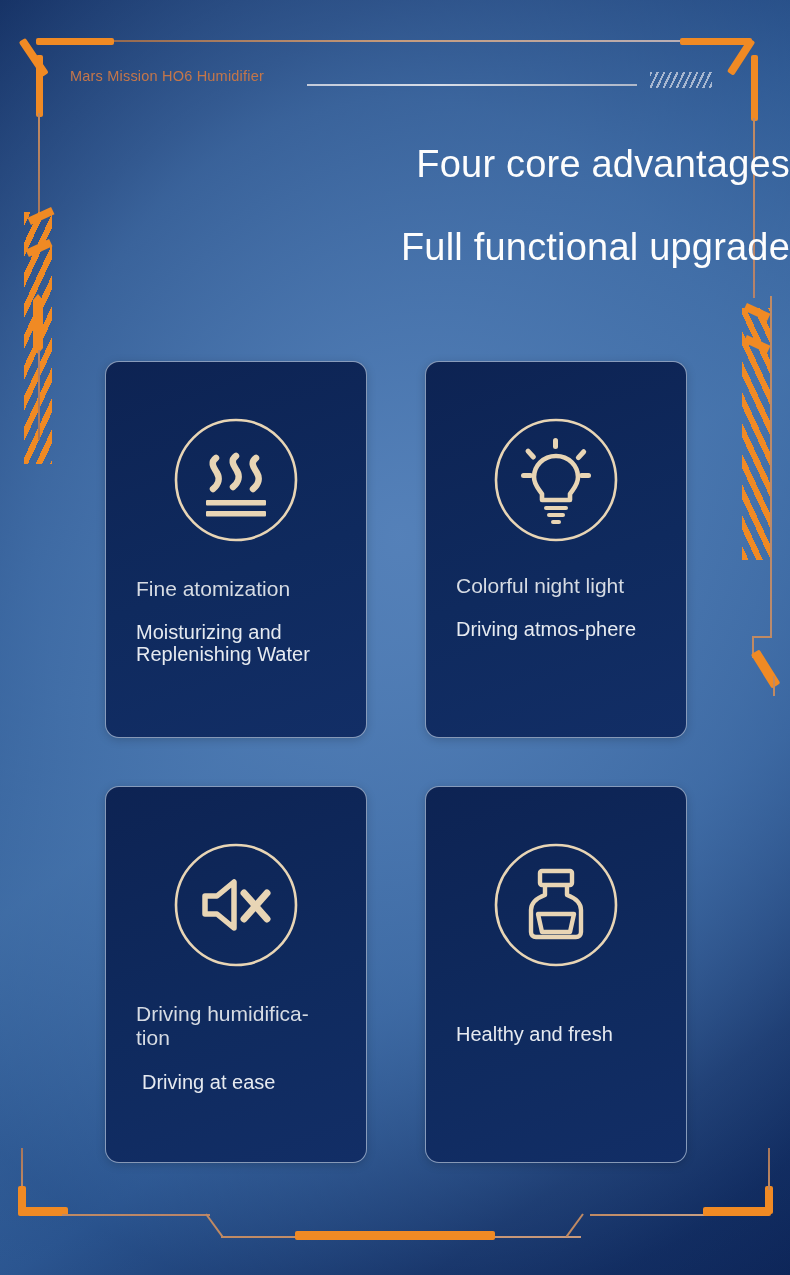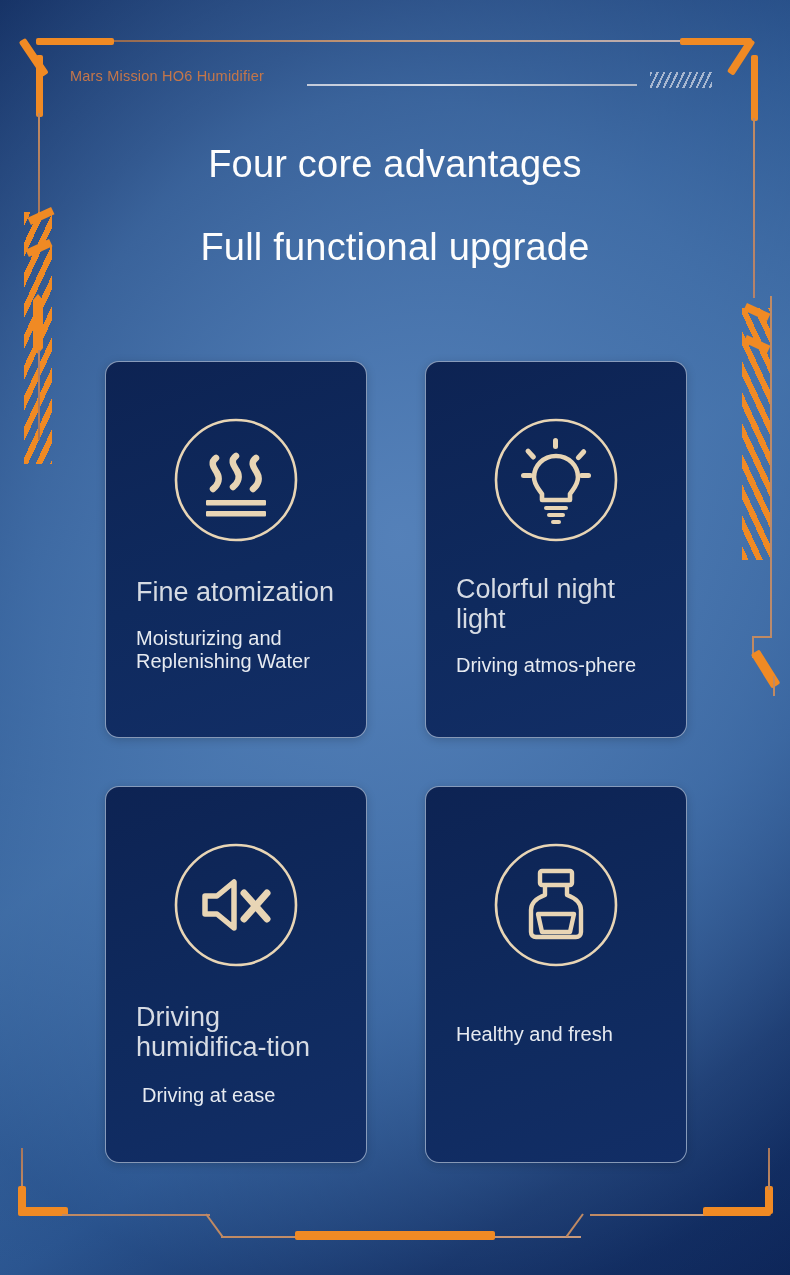--- a/index.html
+++ b/index.html
@@ -72,38 +72,38 @@
   #bot-diag-right{position:absolute;left:582px;top:1214px;width:2px;height:28px;background:#c08a63;transform:rotate(36deg);transform-origin:top center;}
   #bot-line-right{position:absolute;left:590px;top:1214px;width:122px;height:2px;background:linear-gradient(90deg,#c08a63,#c9a084);}
   #br-bar{position:absolute;left:703px;top:1207px;width:68px;height:9px;background:#f08a24;border-radius:2px;}
   #br-vert{position:absolute;left:765px;top:1186px;width:8px;height:28px;background:#f08a24;border-radius:2px;}
   #br-vert-thin{position:absolute;left:768px;top:1148px;width:2px;height:42px;background:linear-gradient(180deg,#a8765a,#c08a63);}
 
   
   #brand{position:absolute;left:70px;top:68px;font-size:14.5px;color:#c4764a;letter-spacing:.2px;white-space:nowrap;}
 
   
-  #headline{position:absolute;left:0;top:145px;width:790px;text-align:center;}
+  #headline{position:absolute;left:0;top:145px;width:790px;text-align:right;}
   #headline .h{color:#fdfdfd;font-size:38px;line-height:1.0;font-weight:400;letter-spacing:.2px;}
   #headline .h2{margin-top:45px;}
 
   
   #grid{position:absolute;left:105px;top:361px;width:582px;}
   .row{display:flex;gap:58px;}
   .row2{margin-top:48px;}
   .card{
     width:262px;height:377px;box-sizing:border-box;
     border-radius:14px;border:1px solid rgba(200,215,235,.65);
     background:linear-gradient(160deg,#0d2353 0%,#0f2a5e 55%,#122e66 100%);
     box-shadow:0 2px 10px rgba(0,0,0,.18);
     position:relative;
   }
   .icon-wrap{position:absolute;left:0;right:0;top:54px;display:flex;justify-content:center;}
   .card-text{position:absolute;left:0;right:0;top:215px;padding:0 30px;box-sizing:border-box;}
-  .c-title{color:#d6dbe3;font-size:27px;line-height:1.12;}
+  .c-title{color:#d6dbe3;font-size:21px;line-height:1.12;}
   .c-sub{color:#e6eaf0;font-size:20px;line-height:1.12;margin-top:20px;}
   .card2 .card-text{top:212px;}
   .card3 .c-sub{margin-top:22px;padding-left:6px;}
   .card4 .card-text{top:216px;}
 </style>
 </head>
 <body>
 
 <div id="stage">
 

